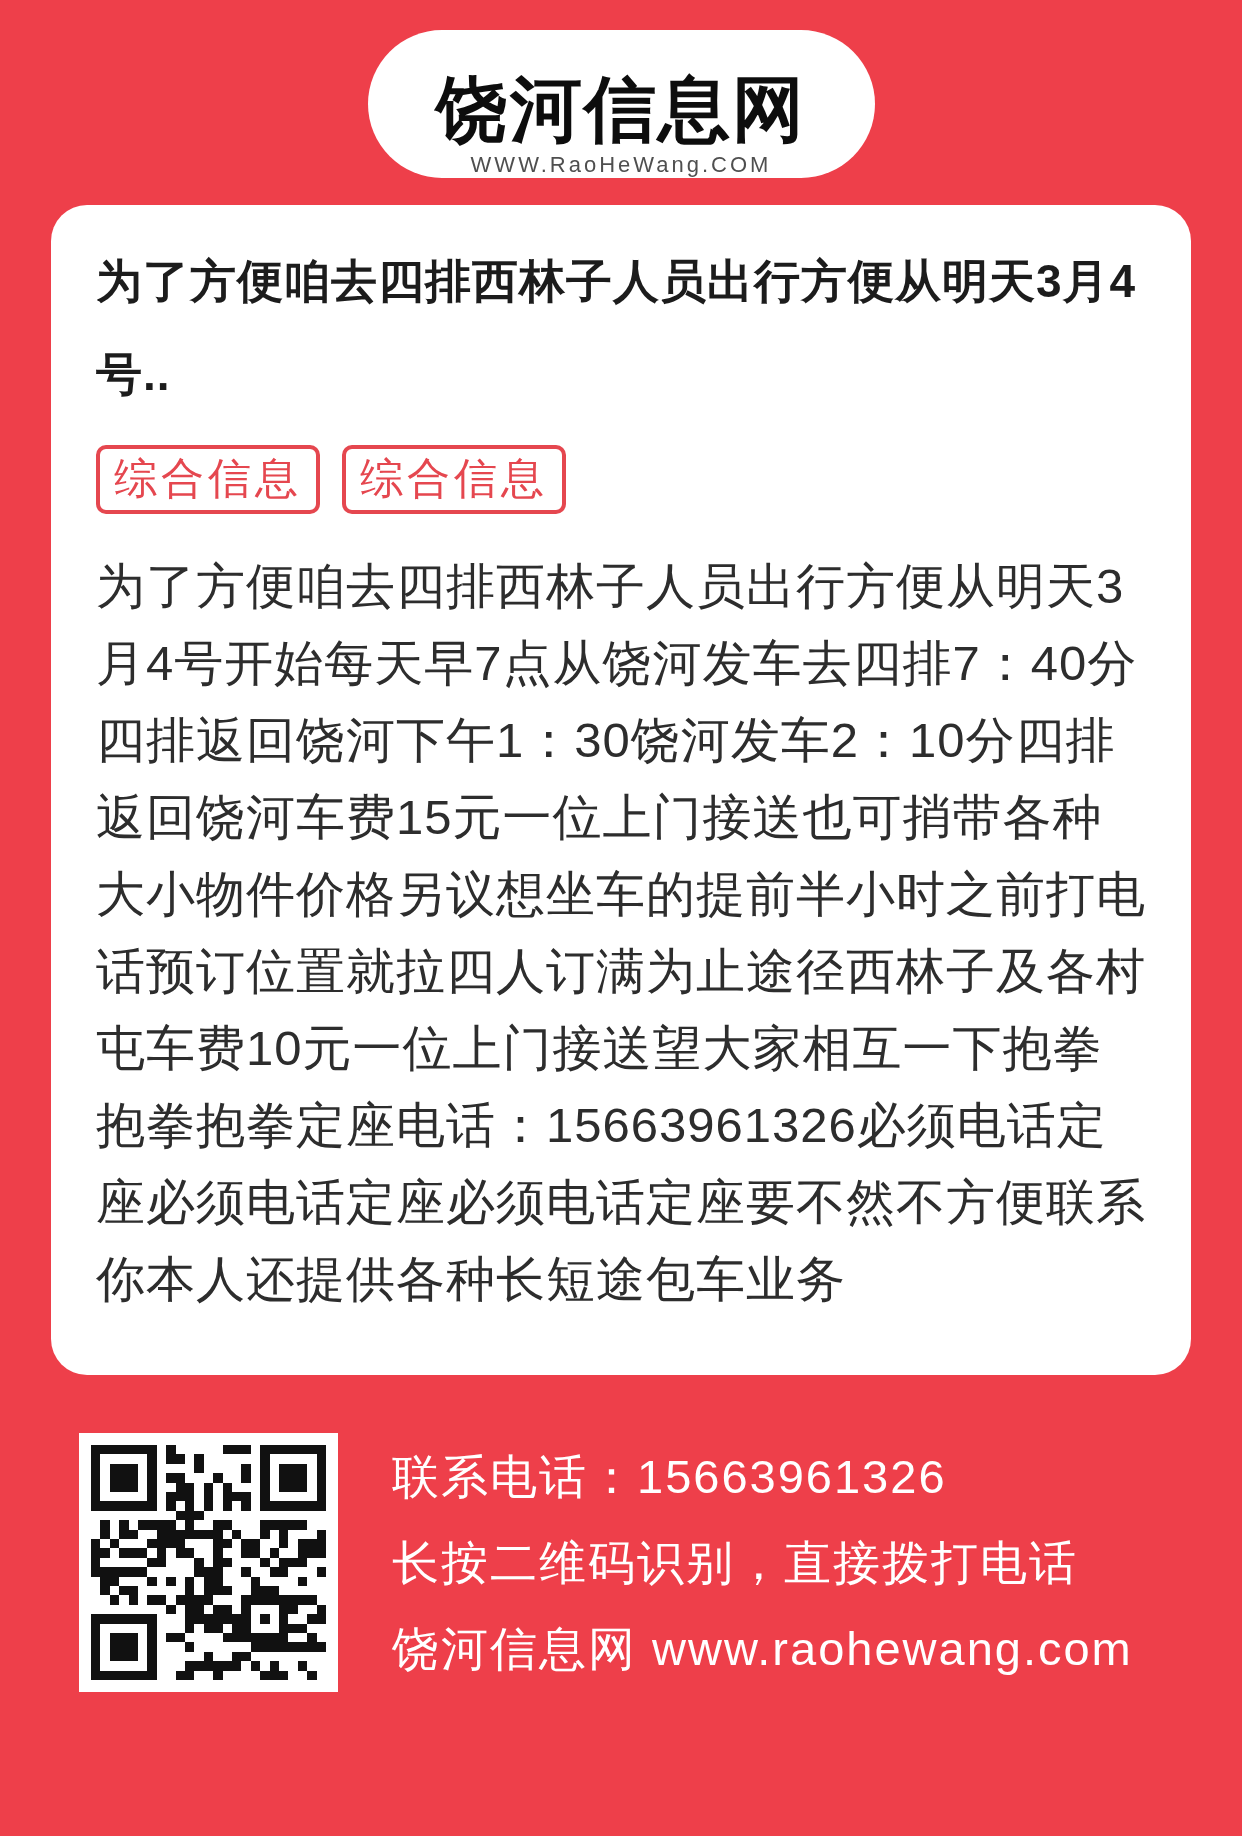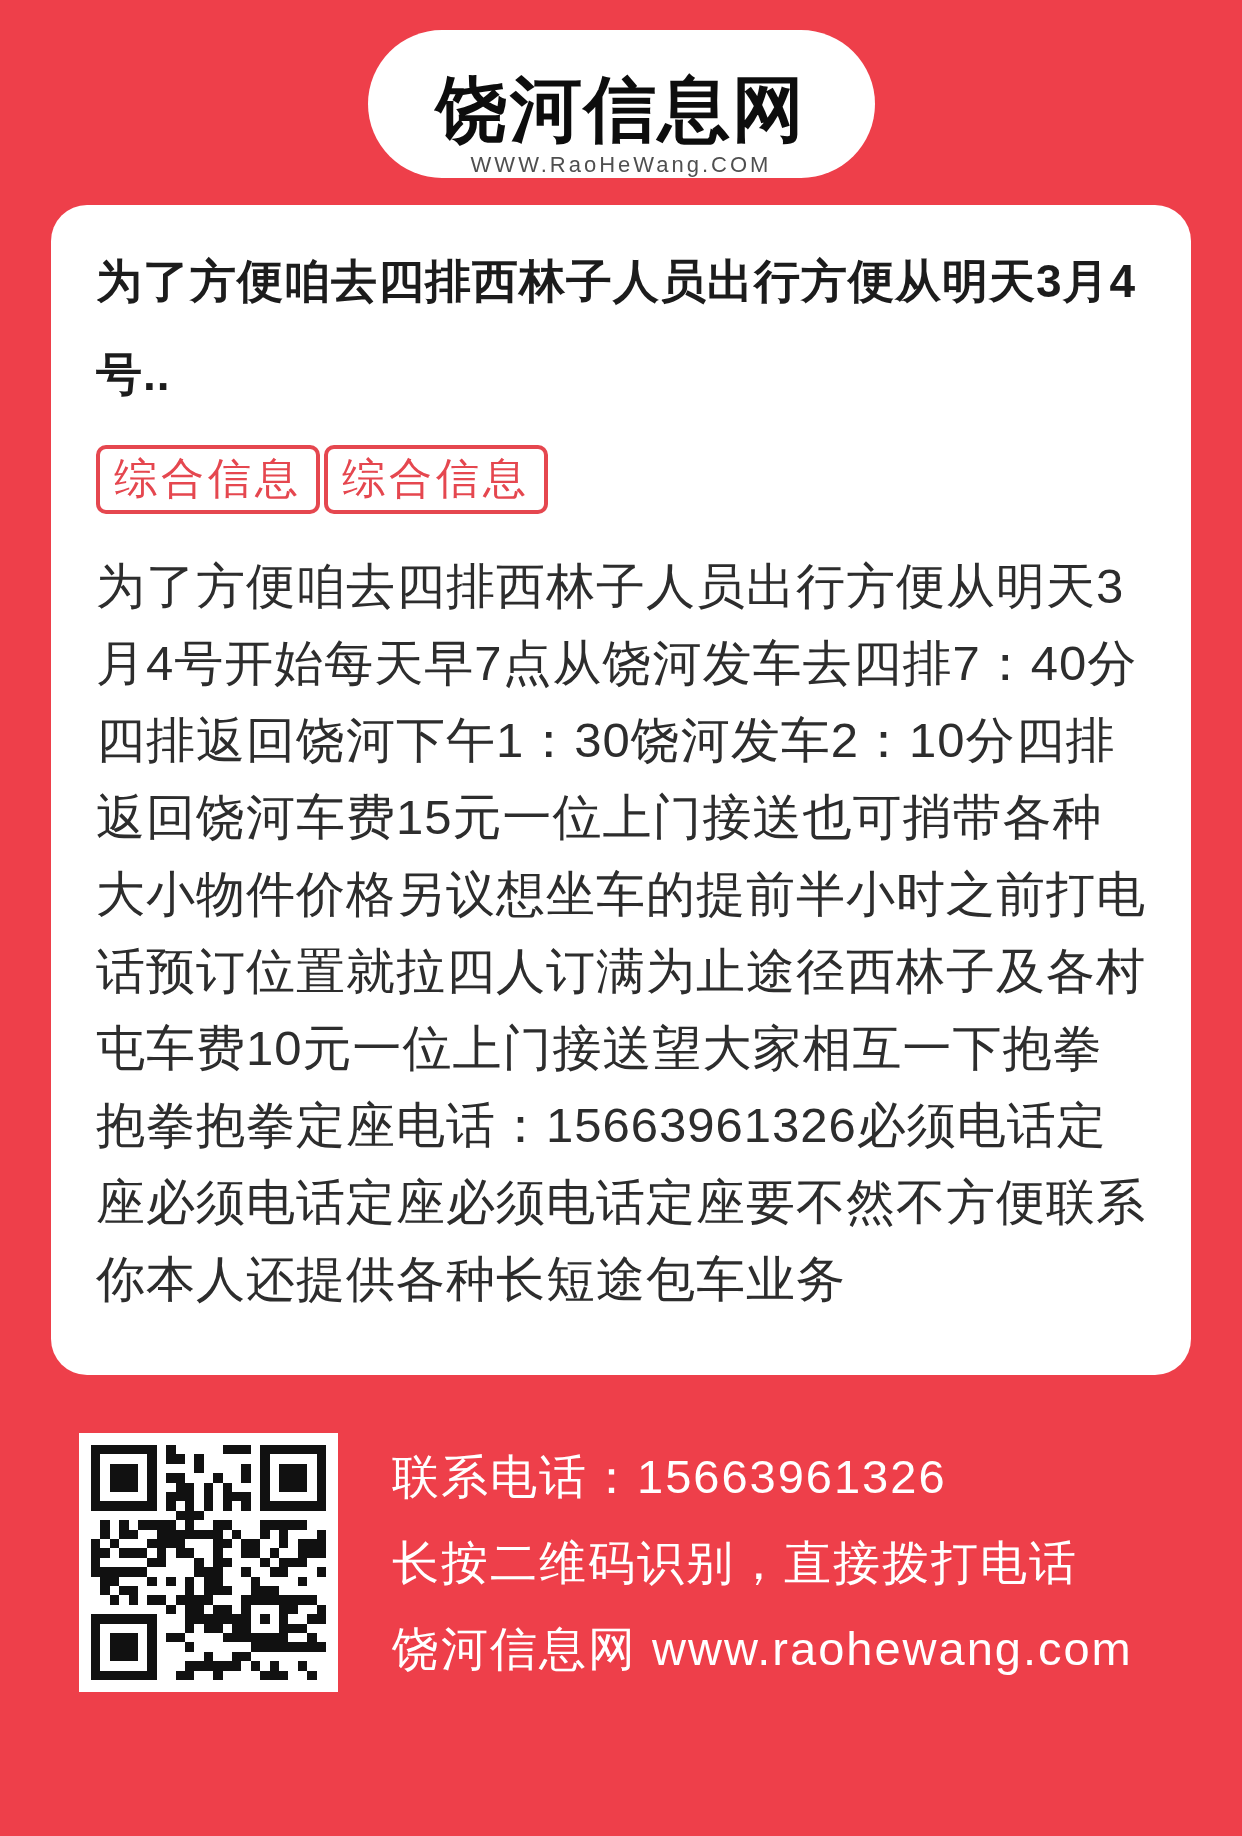--- a/index.html
+++ b/index.html
@@ -54,21 +54,21 @@
     margin: 0;
     font-size: 46px;
     line-height: 93px;
     font-weight: 700;
     color: #1c1c1c;
     letter-spacing: 1px;
   }
   .tag-row {
     margin-top: 24px;
     display: flex;
-    gap: 4px;
+    gap: 22px;
   }
   .tag {
     display: inline-block;
     border: 4px solid #e5474f;
     color: #e5474f;
     border-radius: 10px;
     font-size: 43px;
     line-height: 1;
     padding: 8px 14px 10px;
     letter-spacing: 4px;

